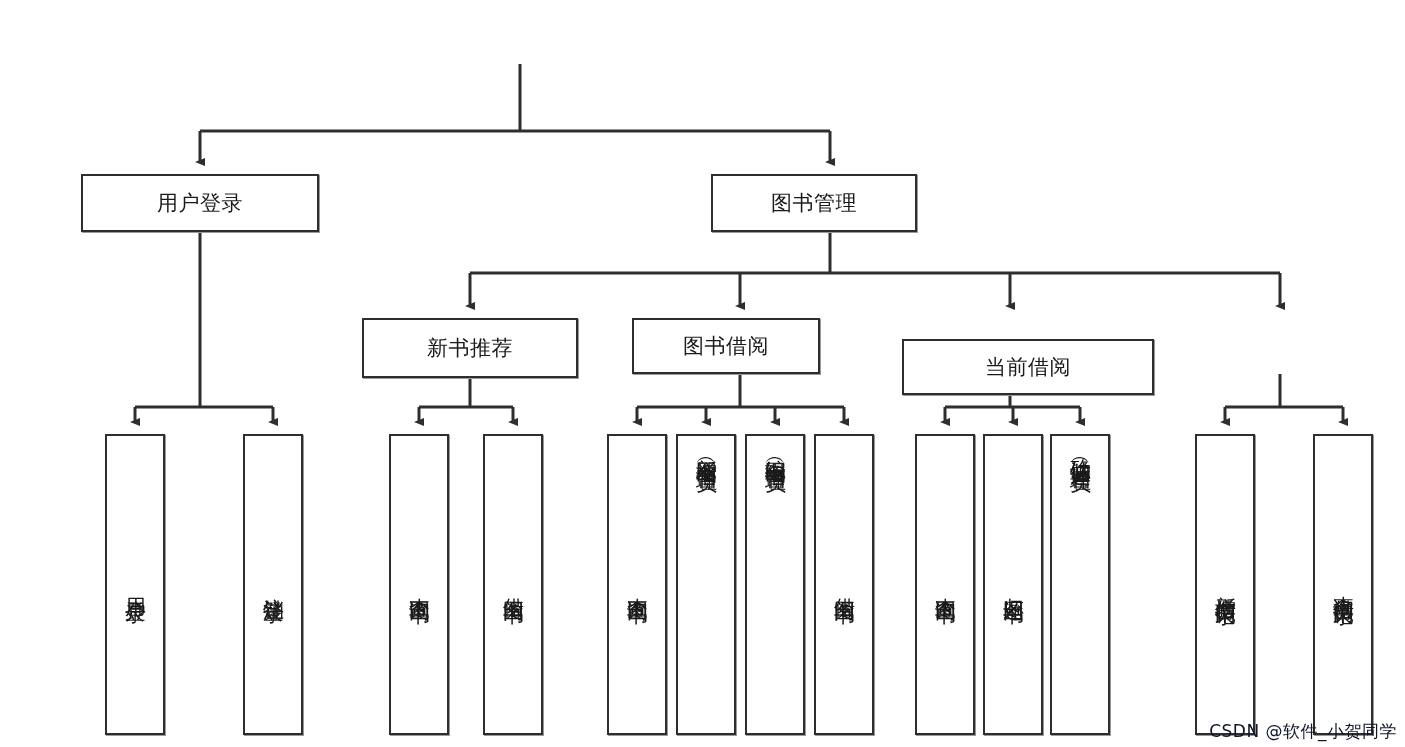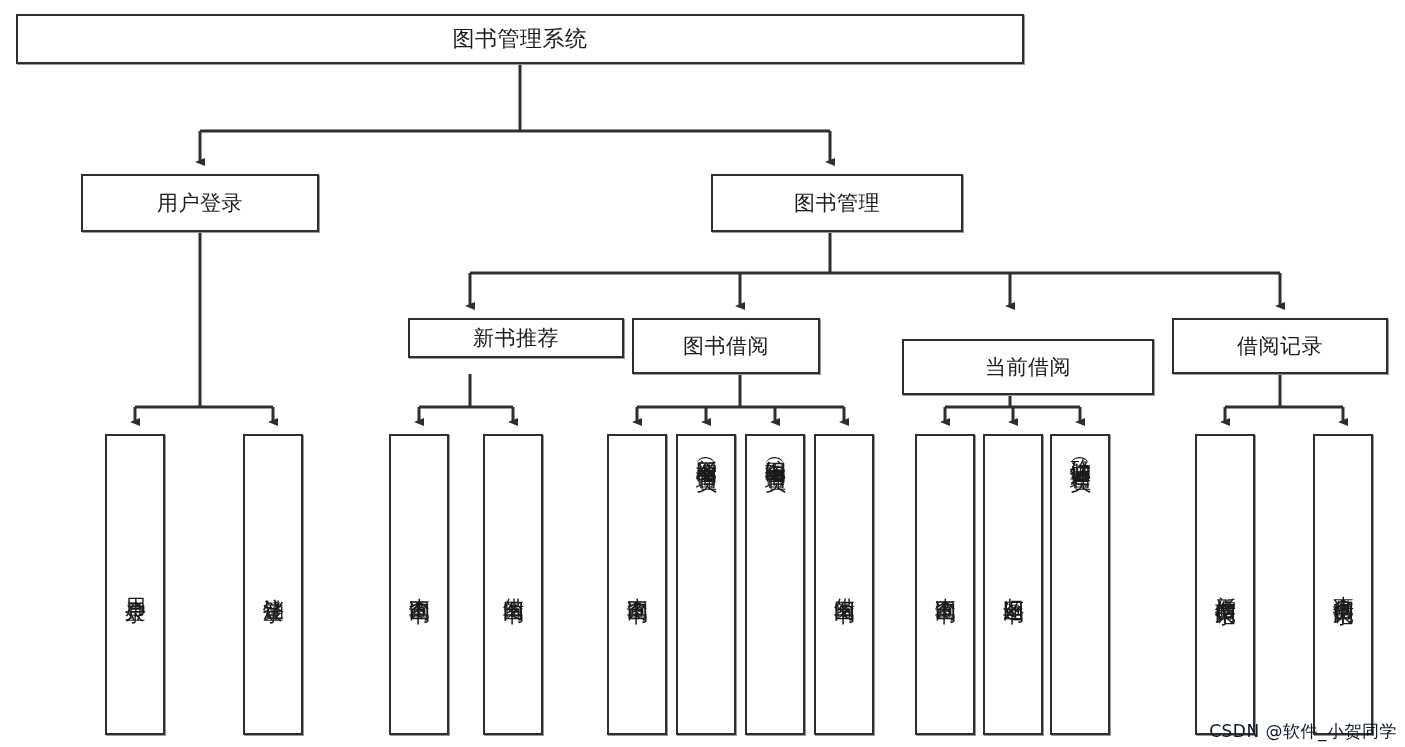--- a/index.html
+++ b/index.html
@@ -124,43 +124,37 @@
       <path d="M1013,407 L1013,422" marker-end="url(#arrow)"></path>
       <path d="M1080,407 L1080,422" marker-end="url(#arrow)"></path>
 
       <path d="M1280,374 L1280,407"></path>
       <path d="M1225,407 L1343,407"></path>
       <path d="M1225,407 L1225,422" marker-end="url(#arrow)"></path>
       <path d="M1343,407 L1343,422" marker-end="url(#arrow)"></path>
     </g>
   </svg>
 
-  <div class="node horizontal root" style="left:16px; top:14px; width:1008px; height:50px;">
-    <span class="label">图书管理系统</span>
-  </div>
 
   <div class="node horizontal" style="left:81px; top:174px; width:238px; height:58px;">
     <span class="label">用户登录</span>
   </div>
-  <div class="node horizontal" style="left:711px; top:174px; width:252px; height:58px;">
+  <div class="node horizontal" style="left:711px; top:174px; width:206px; height:58px;">
     <span class="label">图书管理</span>
   </div>
 
-  <div class="node horizontal" style="left:362px; top:318px; width:216px; height:40px;margin-left:46px;">
+  <div class="node horizontal" style="left:362px; top:318px; width:216px; height:60px;">
     <span class="label">新书推荐</span>
   </div>
   <div class="node horizontal" style="left:632px; top:318px; width:188px; height:56px;">
     <span class="label">图书借阅</span>
   </div>
   <div class="node horizontal" style="left:902px; top:318px; width:252px; height:56px;margin-top:21px;">
     <span class="label">当前借阅</span>
   </div>
-  <div class="node horizontal" style="left:1172px; top:318px; width:216px; height:56px;">
-    <span class="label">借阅记录</span>
-  </div>
 
   <div class="node vertical centered" style="left:105px; top:434px; width:60px; height:301px;">
     <span class="label">用户登录</span>
   </div>
   <div class="node vertical centered" style="left:243px; top:434px; width:60px; height:301px;">
     <span class="label">注销登录</span>
   </div>
 
   <div class="node vertical centered" style="left:389px; top:434px; width:60px; height:301px;">
     <span class="label">查询图书</span>

